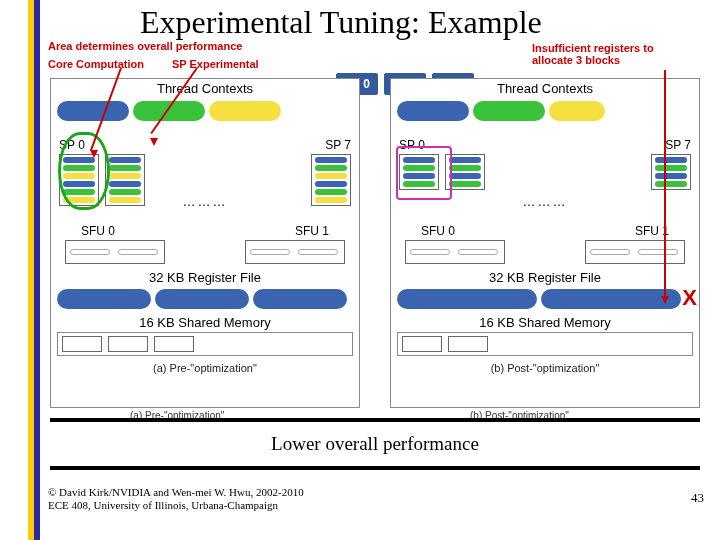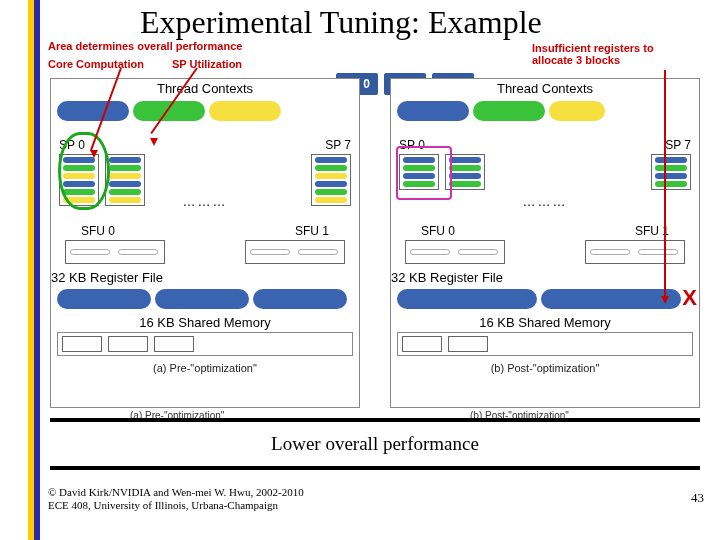--- a/index.html
+++ b/index.html
@@ -158,20 +158,21 @@
   .sfu-box {
     position: absolute;
     width: 100px; height: 24px;
     border: 1px solid #666;
     top: 0;
   }
   .sfu-box .chip { width: 40px; margin: 2px 4px 0 4px; display:inline-block; height:6px;}
   .reg-label {
     font-family: Arial, sans-serif;
     font-size: 13px;
+    text-align: center;
     margin-top: 0;
   }
   .reg-row {
     position: relative;
     height: 24px;
     margin: 2px 6px 0 6px;
   }
   .reg-bar {
     position: absolute;
     top: 2px; height: 20px;
@@ -284,21 +285,21 @@
 </style>
 </head>
 <body>
 
 <div class="accent-bar"></div>
 
 <div class="title">Experimental Tuning: Example</div>
 
 <div class="legend-area">Area determines overall performance</div>
 <div class="legend-cc">Core Computation</div>
-<div class="legend-sp">SP Utilization</div>
+<div class="legend-sp">SP Experimental</div>
 
 <div class="tb-badges">
   <div class="tb-badge">TB 0</div>
   <div class="tb-badge">TB 1</div>
   <div class="tb-badge">TB 2</div>
 </div>
 
 <div class="insuf-reg">Insufficient registers to allocate 3 blocks</div>
 
 <div class="panel left">

